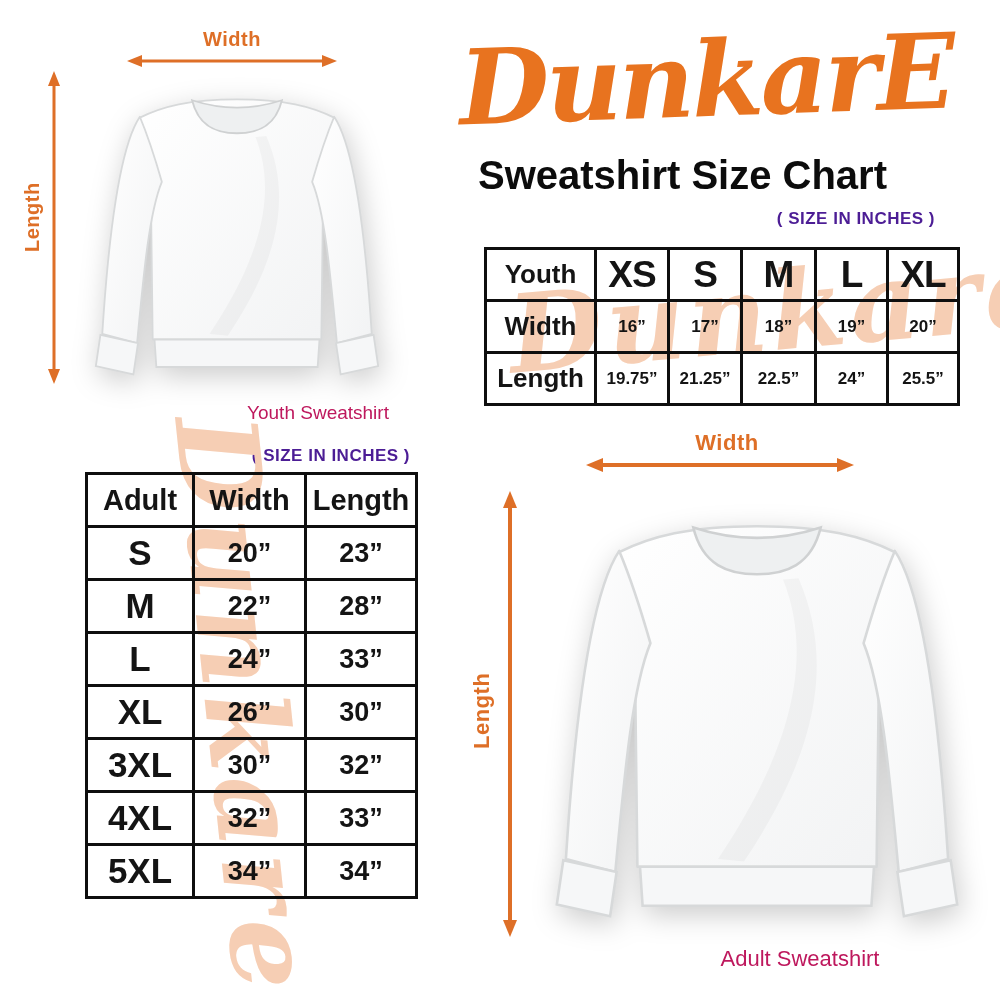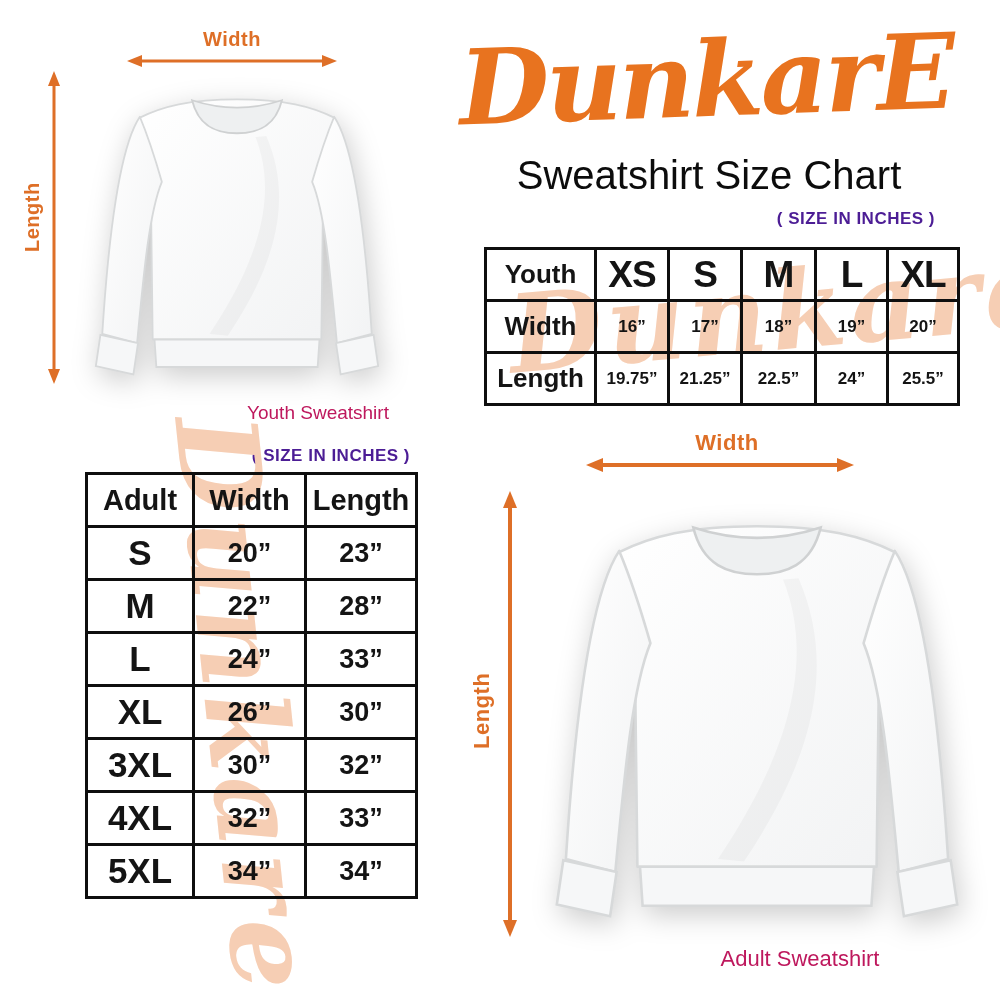--- a/index.html
+++ b/index.html
@@ -29,21 +29,21 @@
   .caption{position:absolute;font-weight:400;color:#be185d;text-align:center;}
   
   .logo{
     position:absolute;left:425px;top:6px;width:562px;height:150px;
     font-family:"DejaVu Serif",serif;font-style:italic;font-weight:700;
     font-size:104px;line-height:148px;text-align:center;color:var(--logo);
     letter-spacing:-3px;transform:rotate(-2deg);white-space:nowrap;
   }
   .title{
     position:absolute;left:478px;top:153px;width:462px;
-    font-size:40px;font-weight:400;text-align:center;color:#0c0c0c;letter-spacing:0;
+    font-size:40px;font-weight:700;text-align:left;color:#0c0c0c;letter-spacing:0;
   }
   .units-note{
     position:absolute;font-size:17px;font-weight:700;color:#4c1d95;text-align:right;
     letter-spacing:.5px;
   }
   .units-note.youth{left:590px;top:209px;width:345px;}
   .units-note.adult{left:85px;top:446px;width:325px;}
   
   .watermark{
     position:absolute;font-family:"DejaVu Serif",serif;font-style:italic;font-weight:700;

